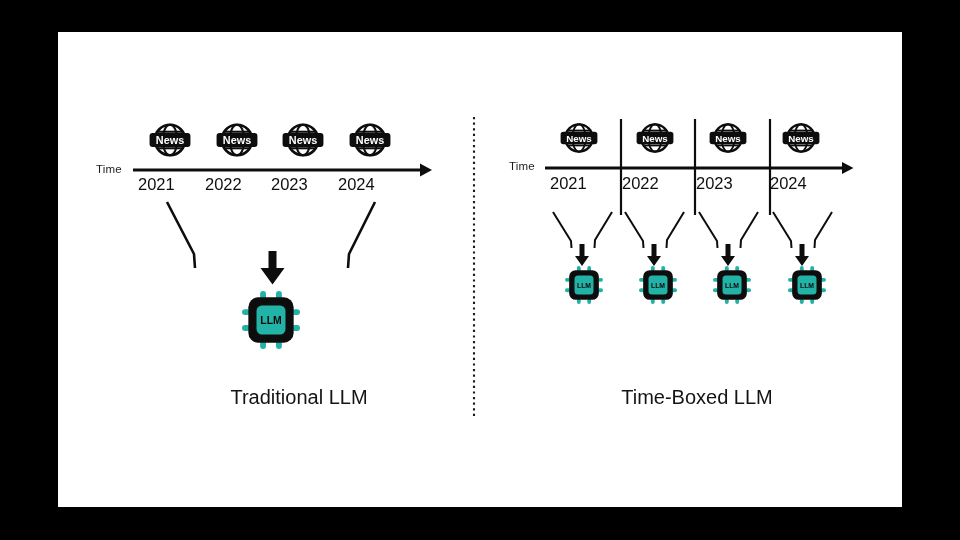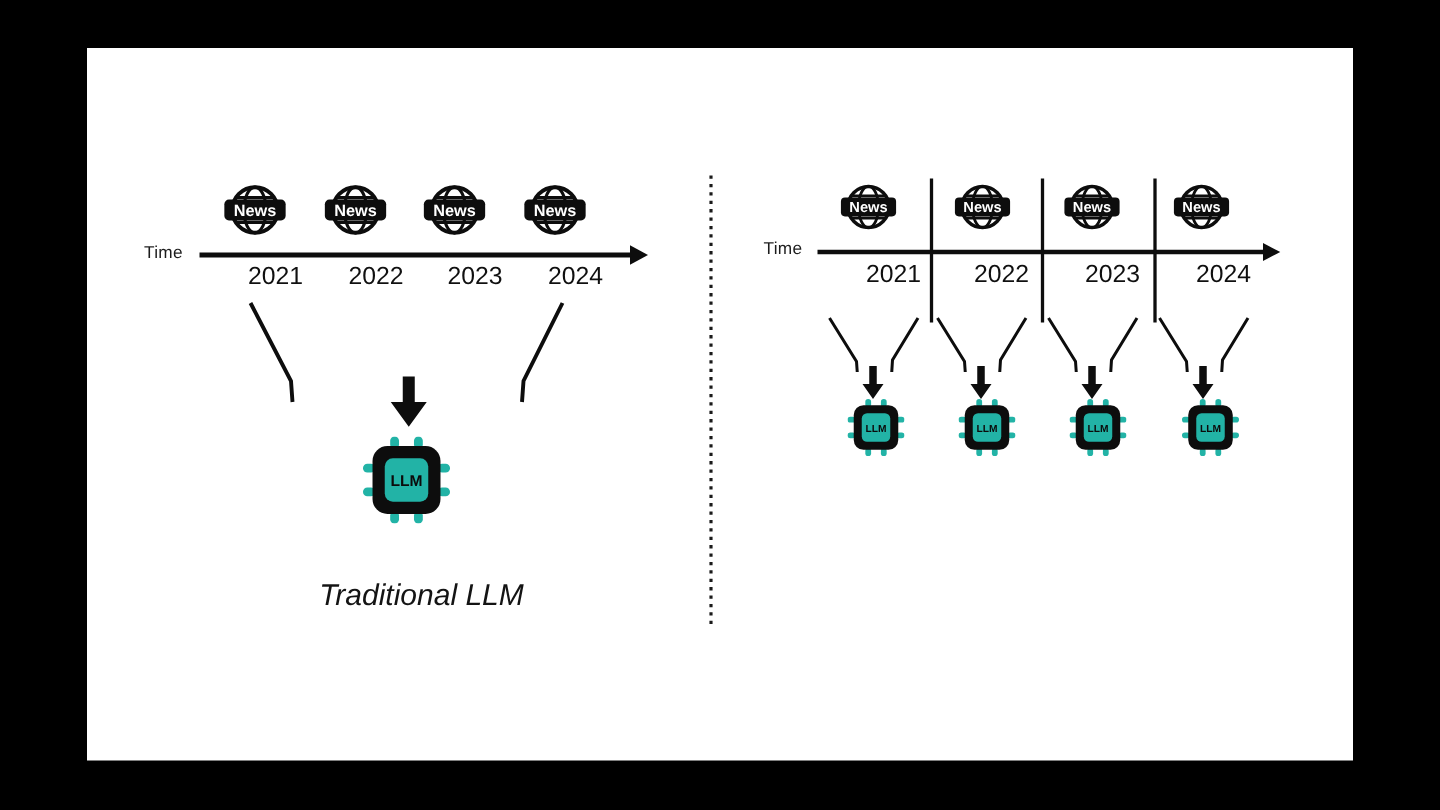--- a/index.html
+++ b/index.html
@@ -3,21 +3,21 @@
 <meta charset="utf-8">
 <style>
   html,body{margin:0;padding:0;background:#000;}
   .stage{position:relative;width:960px;height:540px;background:#000;
          font-family:"Liberation Sans",sans-serif;overflow:hidden;}
   .canvas{position:absolute;left:58px;top:32px;width:844px;height:475px;background:#fff;}
   .overlay{position:absolute;left:0;top:0;width:960px;height:540px;pointer-events:none;}
 
   .abs{position:absolute;text-decoration:underline;}
   .time-label{position:absolute;font-size:11.5px;color:#1c1c1c;letter-spacing:.2px;}
-  .year-label{position:absolute;width:64px;text-align:right;font-size:16.5px;color:#101010;}
+  .year-label{position:absolute;width:64px;text-align:left;font-size:16.5px;color:#101010;}
   .caption{position:absolute;width:300px;text-align:center;font-size:20px;color:#141414;}
 
   
   .ink-line{stroke:#0d0d0d;fill:none;}
   .ink-fill{fill:#0d0d0d;stroke:none;}
 
   
   .globe-stroke{fill:none;stroke:#0d0d0d;stroke-width:3;}
   .globe-thin{fill:none;stroke:#0d0d0d;stroke-width:2.4;}
   .banner{fill:#0d0d0d;}
@@ -132,21 +132,21 @@
         <rect class="pin" x="0" y="37.5" width="9" height="6.5" rx="3.2"></rect>
         <rect class="pin" x="55" y="20" width="9" height="6.5" rx="3.2"></rect>
         <rect class="pin" x="55" y="37.5" width="9" height="6.5" rx="3.2"></rect>
       </g>
       <rect class="chip-body" x="7" y="7" width="50" height="50" rx="11"></rect>
       <rect class="chip-core" x="16" y="16" width="32" height="32" rx="6"></rect>
       <text class="chip-text" x="32" y="36.5">LLM</text>
     </svg>
   </div>
 
-  <div class="caption" style="left:131px;top:386px;font-style:italic;">Traditional LLM</div>
+  <div class="caption" style="left:149px;top:386px;">Traditional LLM</div>
 
   <div class="time-label" style="left:509px;top:160px;">Time</div>
 
   <div class="abs" style="left:560px;top:120px;">
     <svg width="38" height="36" viewBox="0 0 48 46">
       <circle class="globe-stroke" cx="24" cy="23" r="17.5"></circle>
       <ellipse class="globe-thin" cx="24" cy="23" rx="8.5" ry="17.5"></ellipse>
       <line class="globe-thin" x1="9" y1="13.5" x2="39" y2="13.5"></line>
       <line class="globe-thin" x1="9" y1="32.5" x2="39" y2="32.5"></line>
       <rect class="banner" x="0.5" y="15" width="47" height="16" rx="3.5"></rect>
@@ -251,13 +251,14 @@
         <rect class="pin" x="0" y="37.5" width="9" height="6.5" rx="3.2"></rect>
         <rect class="pin" x="55" y="20" width="9" height="6.5" rx="3.2"></rect>
         <rect class="pin" x="55" y="37.5" width="9" height="6.5" rx="3.2"></rect>
       </g>
       <rect class="chip-body" x="7" y="7" width="50" height="50" rx="11"></rect>
       <rect class="chip-core" x="16" y="16" width="32" height="32" rx="6"></rect>
       <text class="chip-text" x="32" y="36.5">LLM</text>
     </svg>
   </div>
 
+  <div class="caption" style="left:547px;top:386px;">Time-Boxed LLM</div>
 </div>
 
 </body></html>

